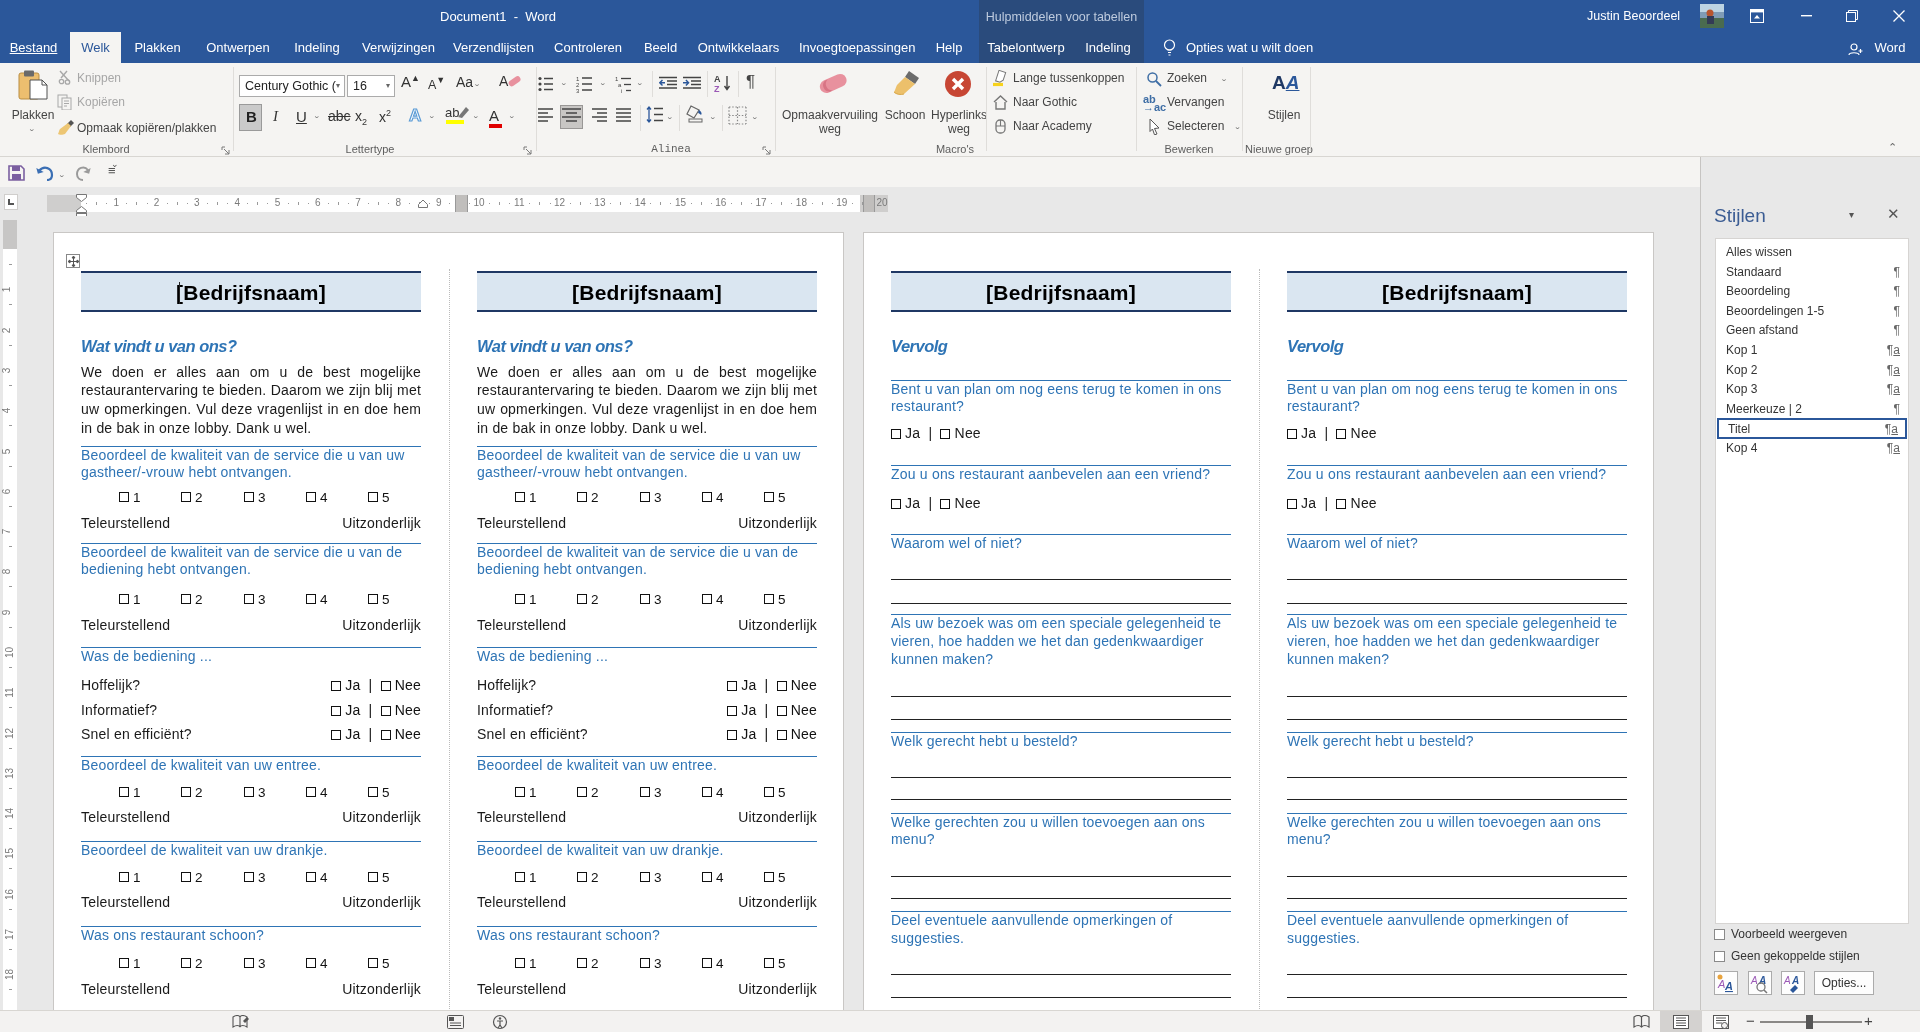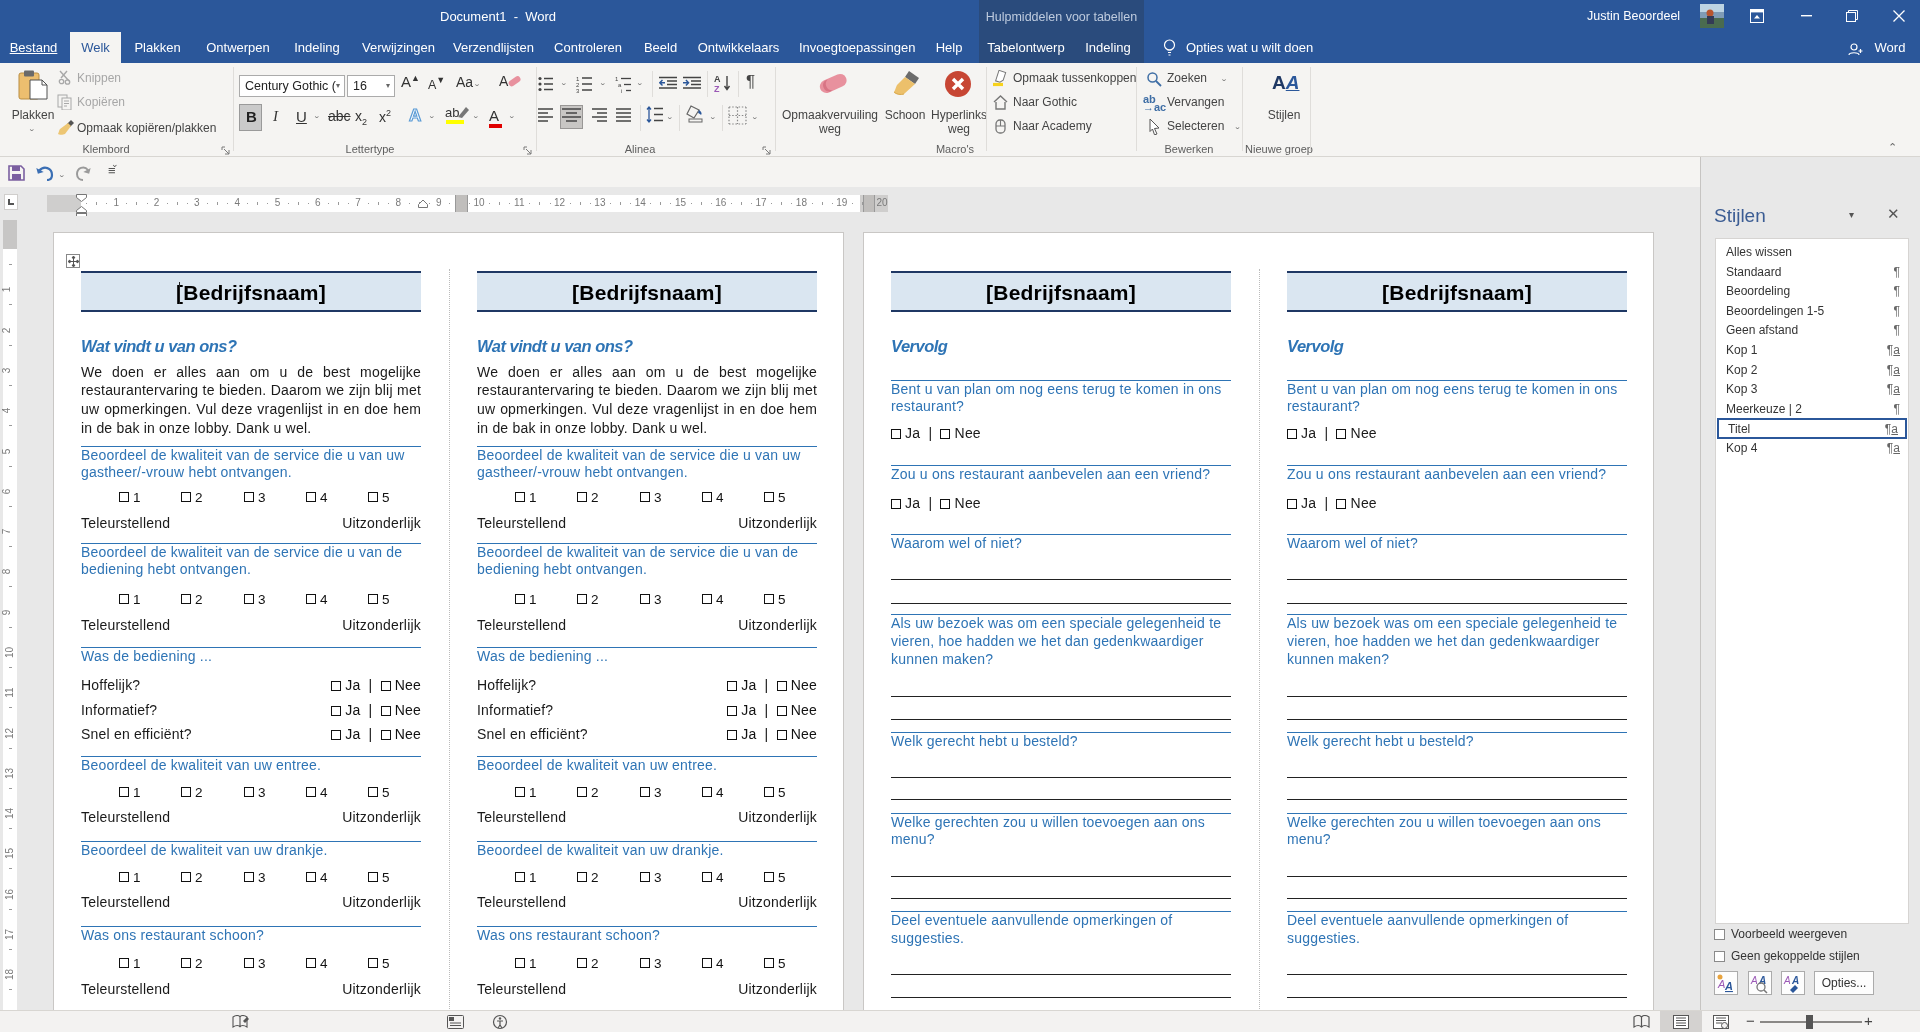--- a/index.html
+++ b/index.html
@@ -265,21 +265,21 @@
         <path d="M5 2 L13 6 L8 14 L1 10 Z" fill="#F5F4F2" stroke="#666" stroke-width="1.2"></path>
         <path d="M13 6 C16 8 16 10 15 11 C14 10 13 9 12 9" fill="#2B579A"></path>
         <rect x="3" y="15" width="13" height="3" fill="none" stroke="#666"></rect>
       </svg>
     <div class="abs caret" style="left:709px;top:49px;">⌄</div>
     <div class="grpdiv" style="left:722px;top:42px;height:26px;"></div>
     <svg class="abs" style="left:728px;top:43px" width="19" height="19" viewBox="0 0 19 19">
         <path d="M1 1 h17 M1 1 v17 M18 1 v17 M1 18 h17 M9.5 1 v17 M1 9.5 h17" stroke="#888" stroke-width="1.2" stroke-dasharray="1.5 1.7"></path>
       </svg>
     <div class="abs caret" style="left:751px;top:49px;">⌄</div>
-    <div class="grplabel" style="left:540px;">Alinea</div>
+    <div class="grplabel" style="left:571px;font-family:Liberation Mono, monospace;">Alinea</div>
     <svg class="launcher" style="left:761px;" viewBox="0 0 12 12">
         <path d="M2 2 h3 M2 2 v3 M4 4 l5 5 M9 5 v4 h-4" stroke="#7a7a7a" fill="none"></path>
       </svg>
     <div class="grpdiv" style="left:775px;"></div>
 
     <svg class="abs" style="left:818px;top:7px" width="30" height="26" viewBox="0 0 30 26">
         <g transform="rotate(-24 15 13)">
           <rect x="1" y="7" width="28" height="13" rx="6.5" fill="#E8919E"></rect>
           <path d="M8.5 7.6 a6.5 6.5 0 0 0 0 12 l3 0 a6.5 6.5 0 0 1 0 -12 z" fill="#D87484"></path>
         </g>
@@ -299,21 +299,21 @@
     <div class="grplabel" style="left:855px;">Macro's</div>
     <svg class="launcher" style="left:762px;top:82px;" viewBox="0 0 12 12"></svg>
     <div class="grpdiv" style="left:986px;"></div>
 
     <svg class="abs" style="left:992px;top:7px" width="17" height="17" viewBox="0 0 17 17">
         <g transform="rotate(18 8 7)">
           <path d="M5 1 h7 v8 l-2.5 3 H5 z" fill="#fff" stroke="#777"></path>
         </g>
         <path d="M1 14.5 h10" stroke="#F7D21C" stroke-width="3.2"></path>
       </svg>
-    <div class="smallbtn" style="left:1013px;top:8px;">Opmaak tussenkoppen</div>
+    <div class="smallbtn" style="left:1013px;top:8px;">Lange tussenkoppen</div>
     <svg class="abs" style="left:992px;top:31px" width="17" height="17" viewBox="0 0 17 17">
         <path d="M2 8 L8.5 2 L15 8" fill="none" stroke="#777" stroke-width="1.4"></path>
         <path d="M4 8 v7 h9 v-7" fill="none" stroke="#777" stroke-width="1.4"></path>
       </svg>
     <div class="smallbtn" style="left:1013px;top:32px;">Naar Gothic</div>
     <svg class="abs" style="left:992px;top:55px" width="17" height="17" viewBox="0 0 17 17">
         <rect x="4" y="2" width="9" height="13" rx="4" fill="none" stroke="#777" stroke-width="1.3"></rect>
         <path d="M8.5 2 v6 M4 8 h9" stroke="#777" stroke-width="1.1"></path>
       </svg>
     <div class="smallbtn" style="left:1013px;top:56px;">Naar Academy</div>

